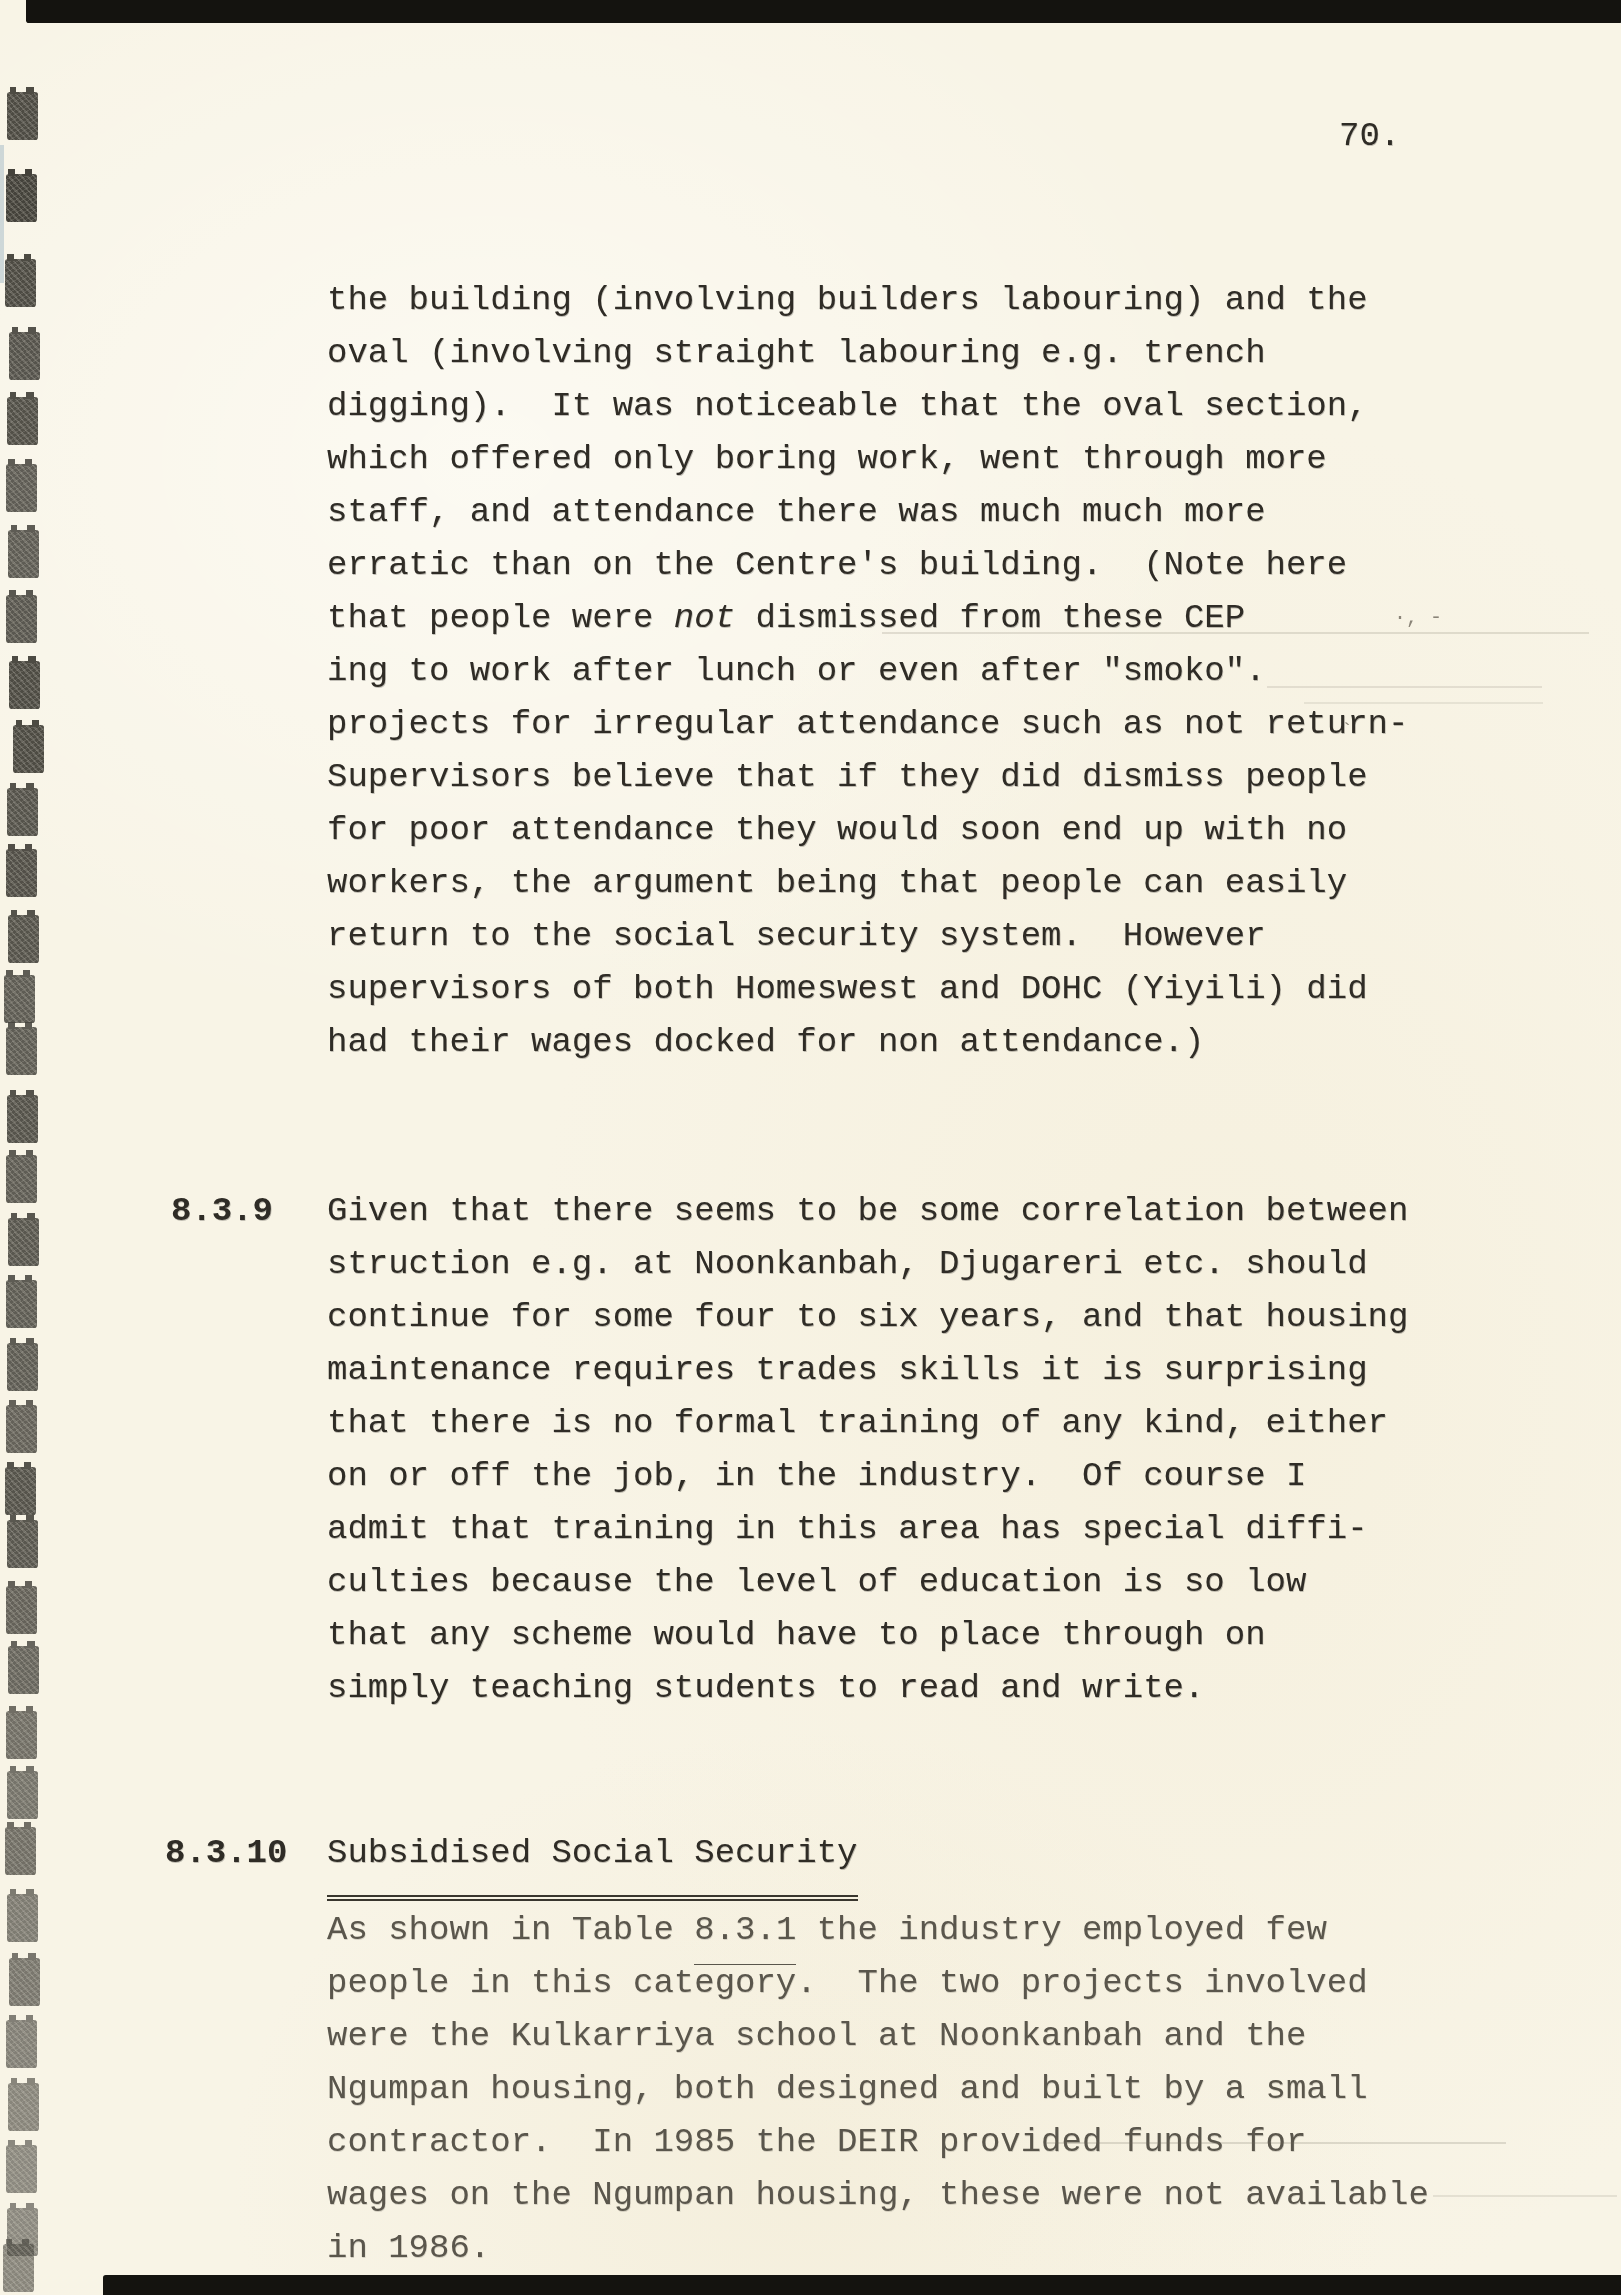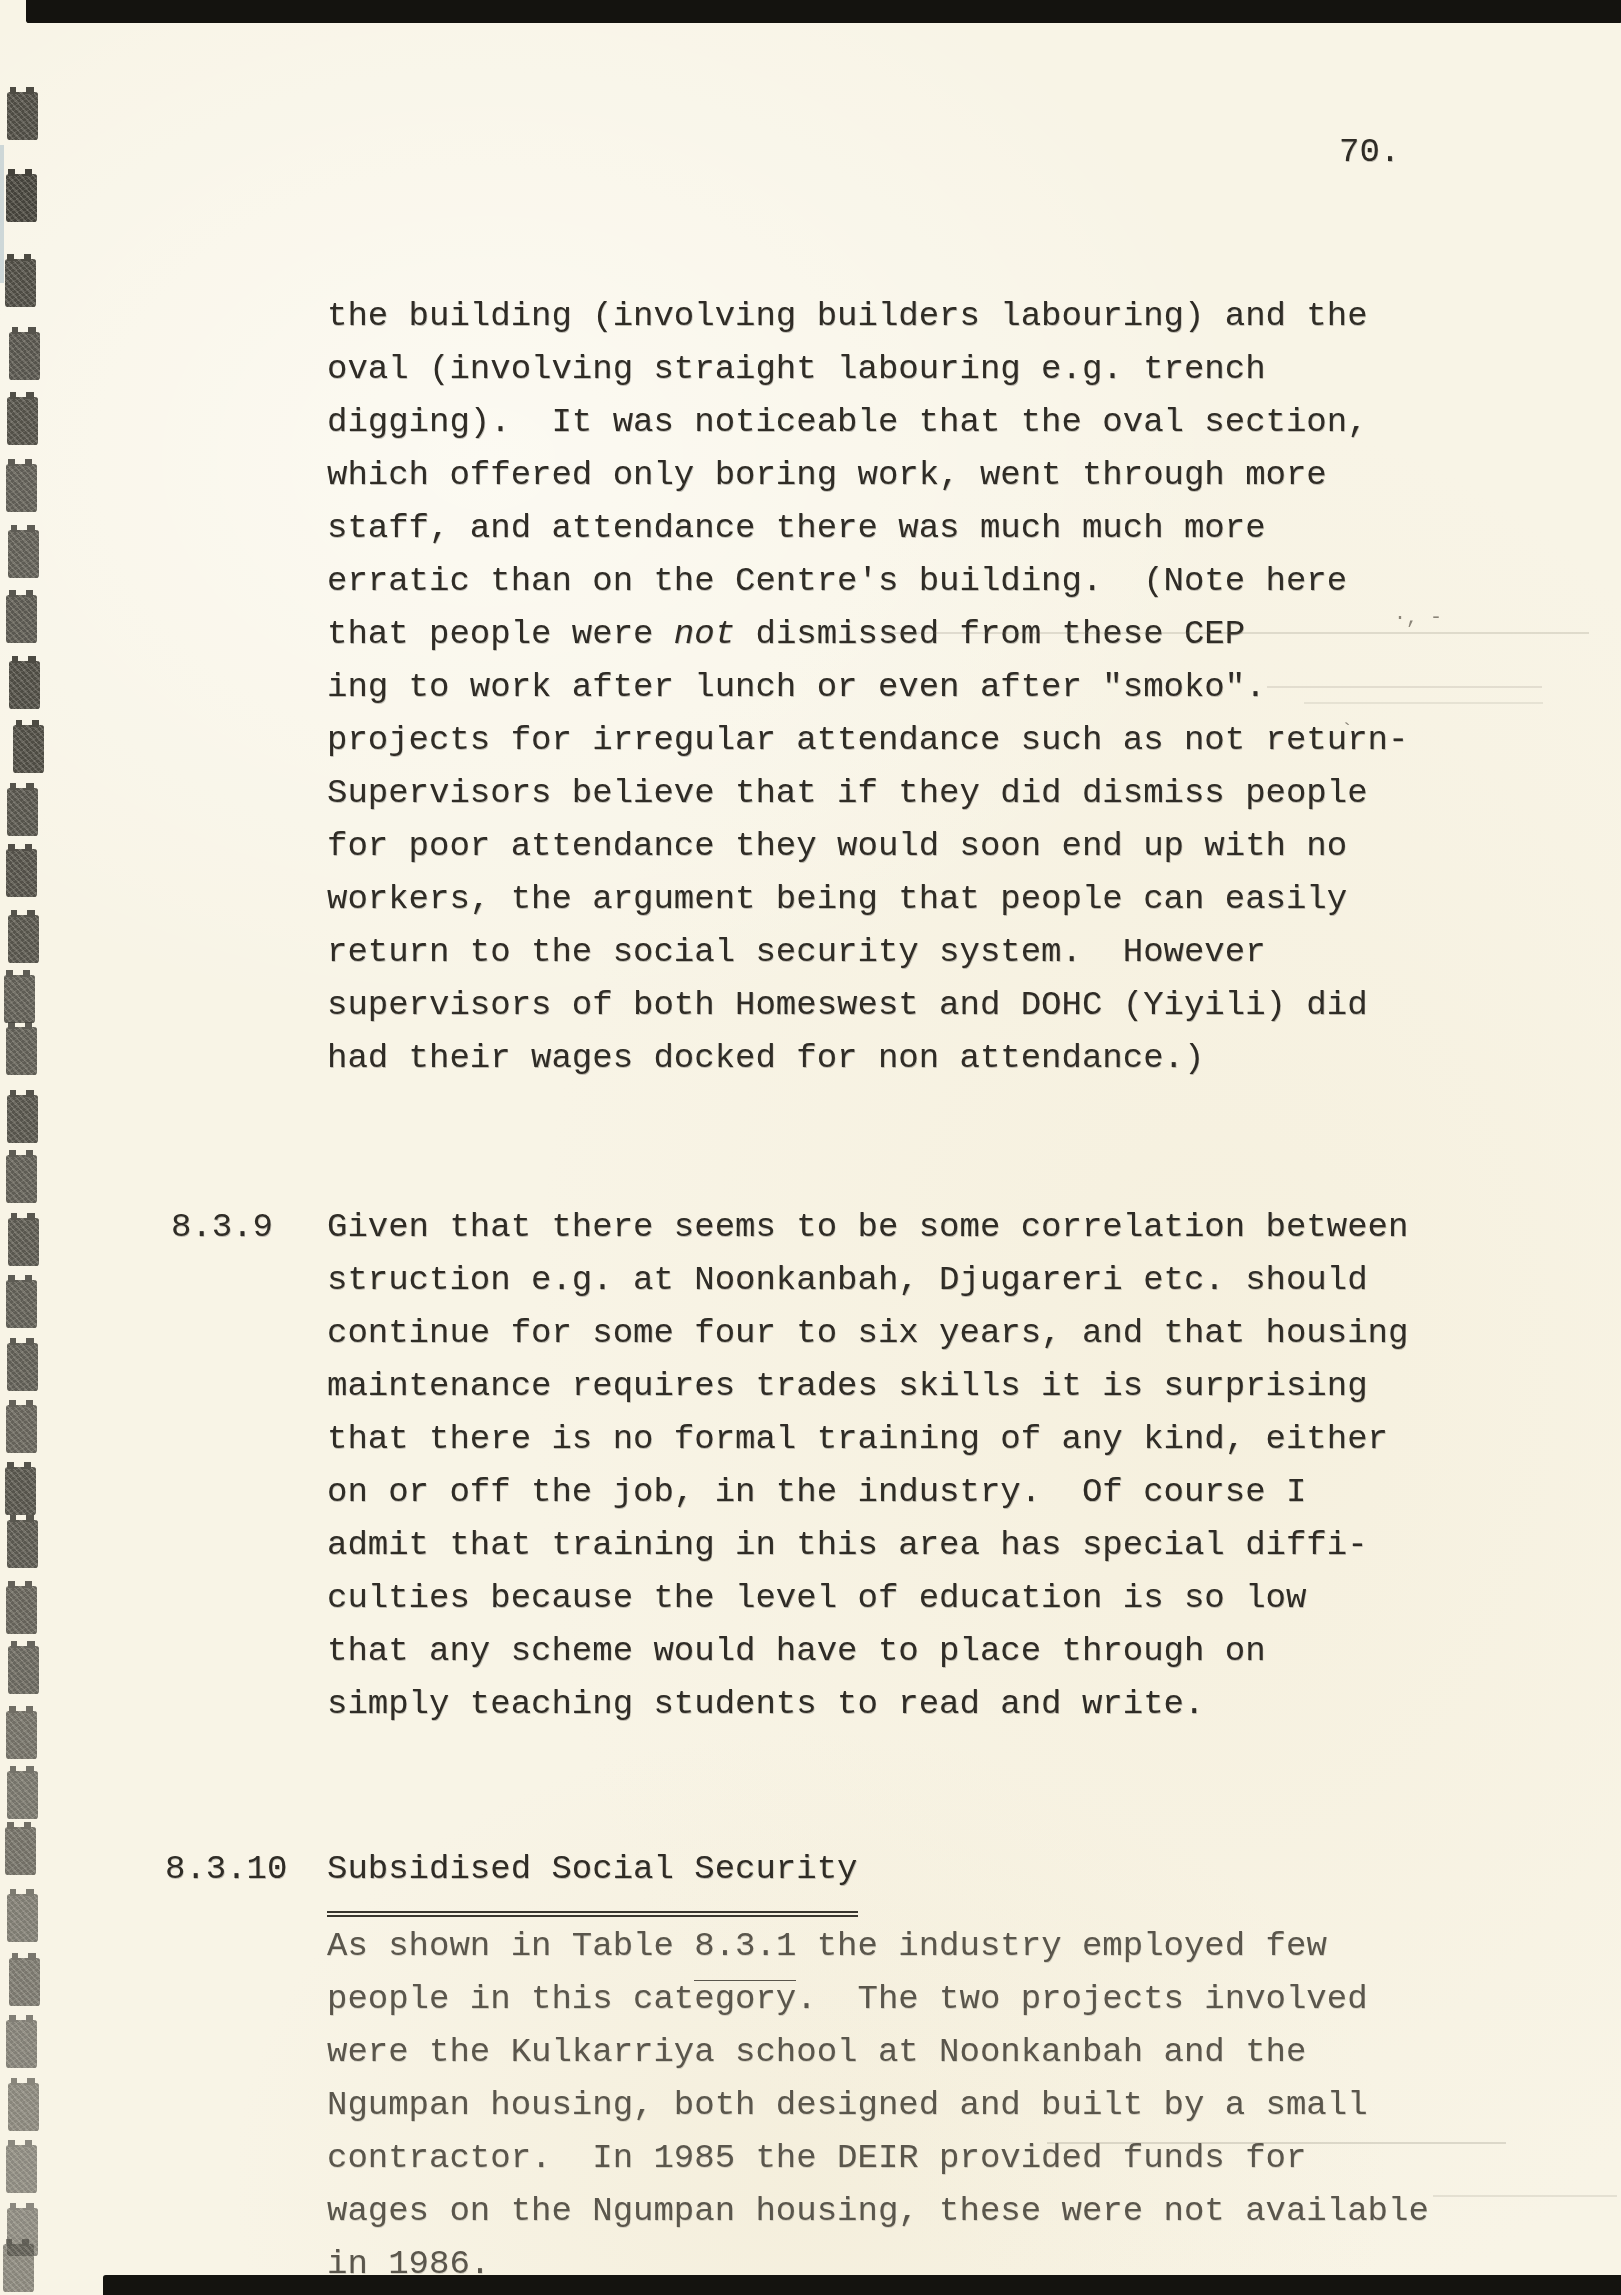--- a/index.html
+++ b/index.html
@@ -9,27 +9,27 @@
     font-family:"Liberation Mono","DejaVu Sans Mono",monospace;
   }
   .page{
     position:absolute;inset:0;
     background:
       radial-gradient(1102px 826px at 30% 20%, rgba(255,255,252,.55), rgba(255,255,252,0) 70%),
       radial-gradient(918px 1286px at 75% 60%, rgba(243,236,214,.5), rgba(243,236,214,0) 75%),
       radial-gradient(826px 643px at 50% 95%, rgba(240,232,208,.45), rgba(240,232,208,0) 70%),
       #f8f4e6;
   }
-  .typed{color:#2f2c26; font-size:34px; text-shadow:0.6px 0.6px 0 rgba(47,44,38,.28);margin-top:16px;}
+  .typed{color:#2f2c26; font-size:34px; text-shadow:0.6px 0.6px 0 rgba(47,44,38,.28);}
   .line{height:53px; line-height:53px; white-space:pre;}
   .seg-i{font-style:italic;}
   .seg-u{border-bottom:1.8px solid currentColor; padding-bottom:15px;}
   .para{position:absolute; left:327px;}
   .faded{color:#5a564c; text-shadow:0.5px 0.5px 0 rgba(90,86,76,.22);}
-  .section-number{position:absolute; height:53px; line-height:53px;}
+  .section-number{position:absolute; height:53px; line-height:53px;font-weight:bold;}
   .page-number{position:absolute; top:110px; left:1339px; height:52px; line-height:52px;}
   .heading-wrap{position:absolute; top:1827px; left:327px; height:53px; line-height:53px;}
   .heading-underline{border-bottom:6.4px double #39362e; padding-bottom:23px;}
   .bar{position:absolute; background:#14130f;}
   .bar-top{left:26px; right:0; top:0; height:23px; border-radius:0 0 1.8px 2.8px;}
   .bar-bottom{left:103px; right:0; top:2275px; height:21px; border-radius:2.8px 0 0 0.9px;}
   .binding-mark{
     position:absolute; width:31px; height:48px; background-color:#44423b;
     background-image:repeating-linear-gradient(47deg, rgba(250,246,232,.16) 0 1.8px, rgba(0,0,0,0) 1.8px 4.6px),
                      repeating-linear-gradient(-33deg, rgba(250,246,232,.12) 0 0.9px, rgba(0,0,0,0) 0.9px 3.7px);

